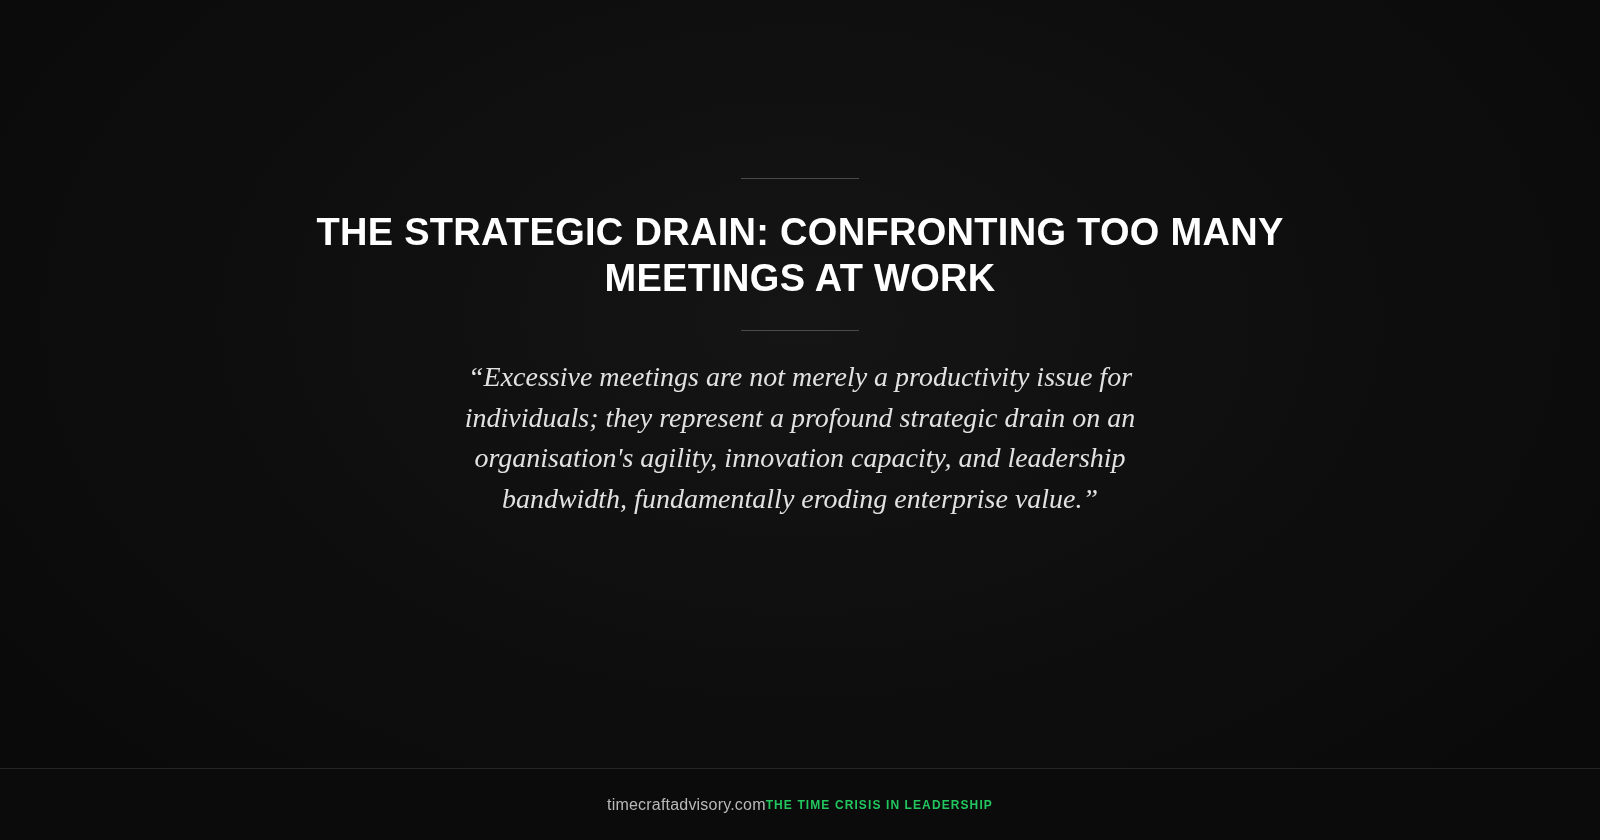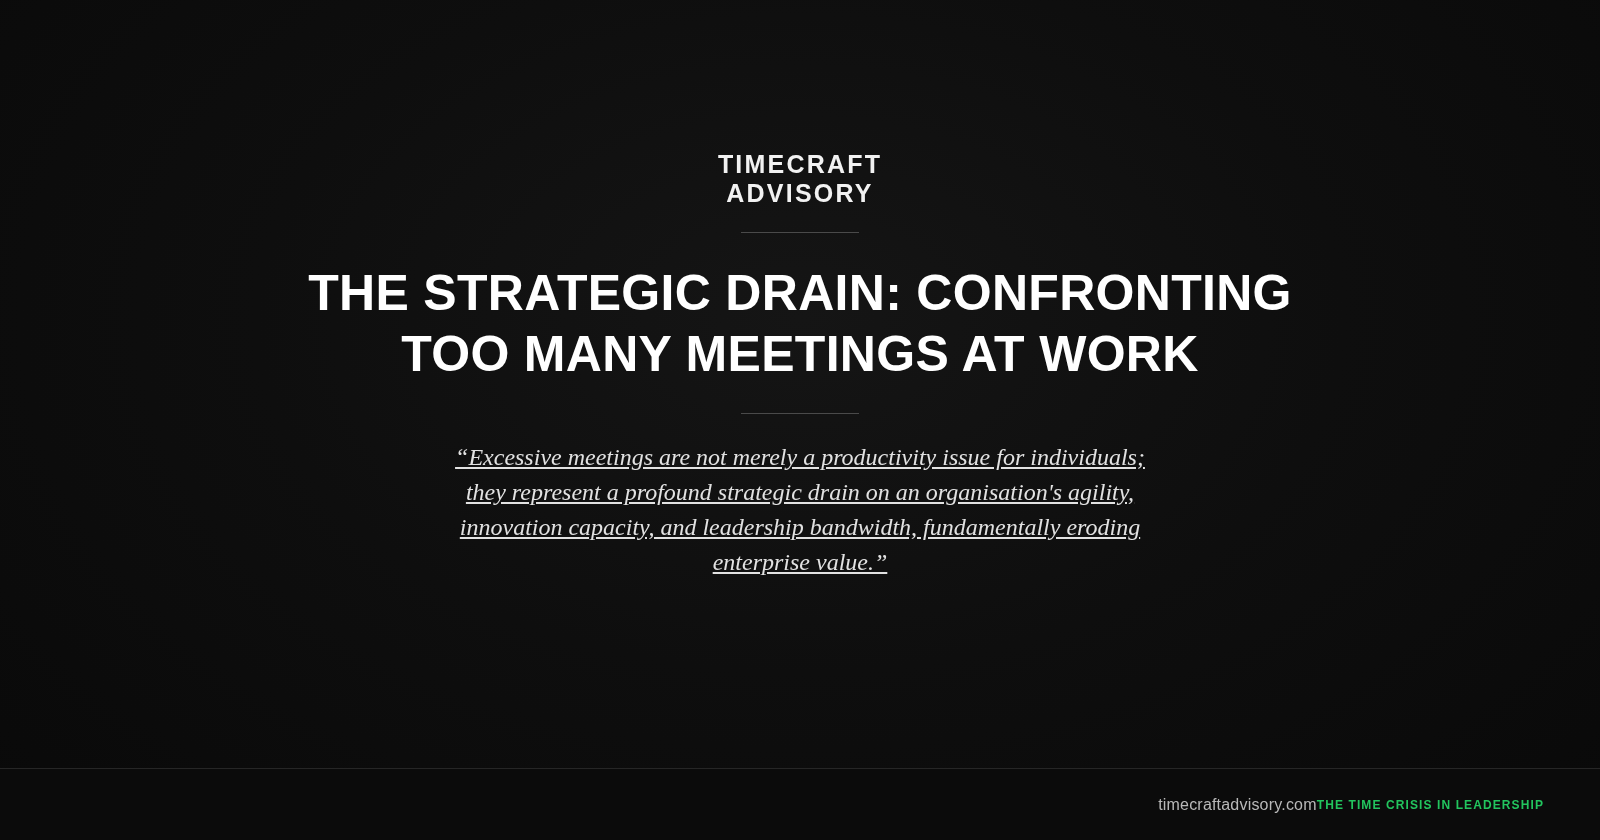--- a/index.html
+++ b/index.html
@@ -57,59 +57,58 @@
     width: 118px;
     height: 1px;
     background: #4a4a4a;
     margin: 26px 0 0 0;
   }
 
   .title {
     margin: 30px 0 0 0;
     max-width: 1000px;
     text-align: center;
-    font-size: 50px;
+    font-size: 38px;
     line-height: 1.22;
     font-weight: 700;
     letter-spacing: 0.3px;
     color: #ffffff;
     text-transform: uppercase;
   }
 
   .rule-2 {
     width: 118px;
     height: 1px;
     background: #4a4a4a;
     margin: 28px 0 0 0;
   }
 
   .quote {
     margin: 26px 0 0 0;
     max-width: 730px;
     text-align: center;
     font-family: "Liberation Serif", serif;
     font-style: italic;
-    font-size: 24px;
+    font-size: 28px;
     line-height: 1.46;
     color: #e2e2e2;
-    text-decoration: underline;
   }
 
   .footer {
     position: absolute;
     left: 0;
     right: 0;
     bottom: 0;
     height: 72px;
     border-top: 1px solid #262626;
     background: #0b0b0b;
     display: flex;
     align-items: center;
-    justify-content: flex-end;
-    padding: 0 56px;
+    justify-content: center;
+    padding: 0 72px;
     box-sizing: border-box;
   }
   .footer-left {
     font-size: 16px;
     color: #b9b9b9;
     letter-spacing: 0.2px;
   }
   .footer-right {
     font-size: 12px;
     color: #22c55e;
@@ -118,24 +117,20 @@
     font-weight: 600;
   }
 </style>
 </head>
 <body>
 
 <div class="slide">
 
   <div class="content">
 
-    <div class="brand">
-      <span class="brand-line1">TIMECRAFT</span>
-      <span class="brand-line2">ADVISORY</span>
-    </div>
 
     <div class="rule"></div>
 
     <h1 class="title">THE STRATEGIC DRAIN: CONFRONTING TOO MANY MEETINGS AT WORK</h1>
 
     <div class="rule-2"></div>
 
     <blockquote class="quote">“Excessive meetings are not merely a productivity issue for individuals; they represent a profound strategic drain on an organisation's agility, innovation capacity, and leadership bandwidth, fundamentally eroding enterprise value.”</blockquote>
 
   </div>

